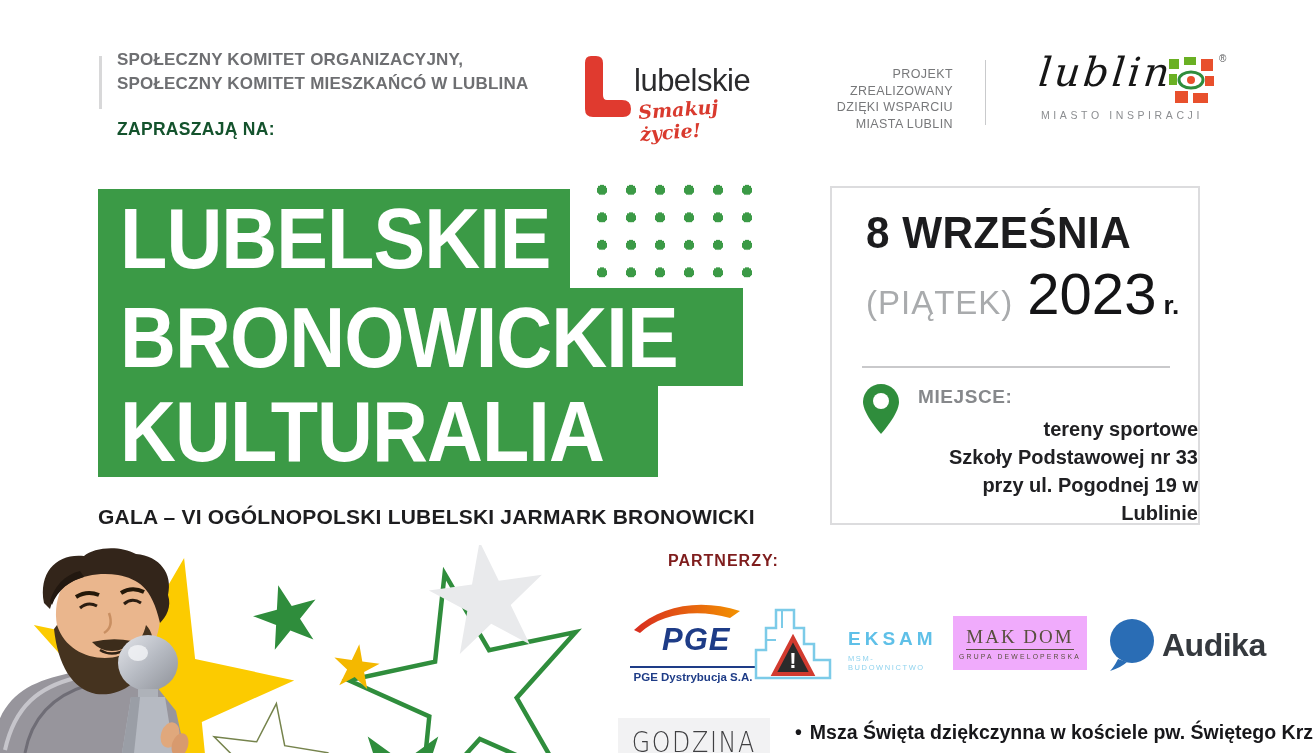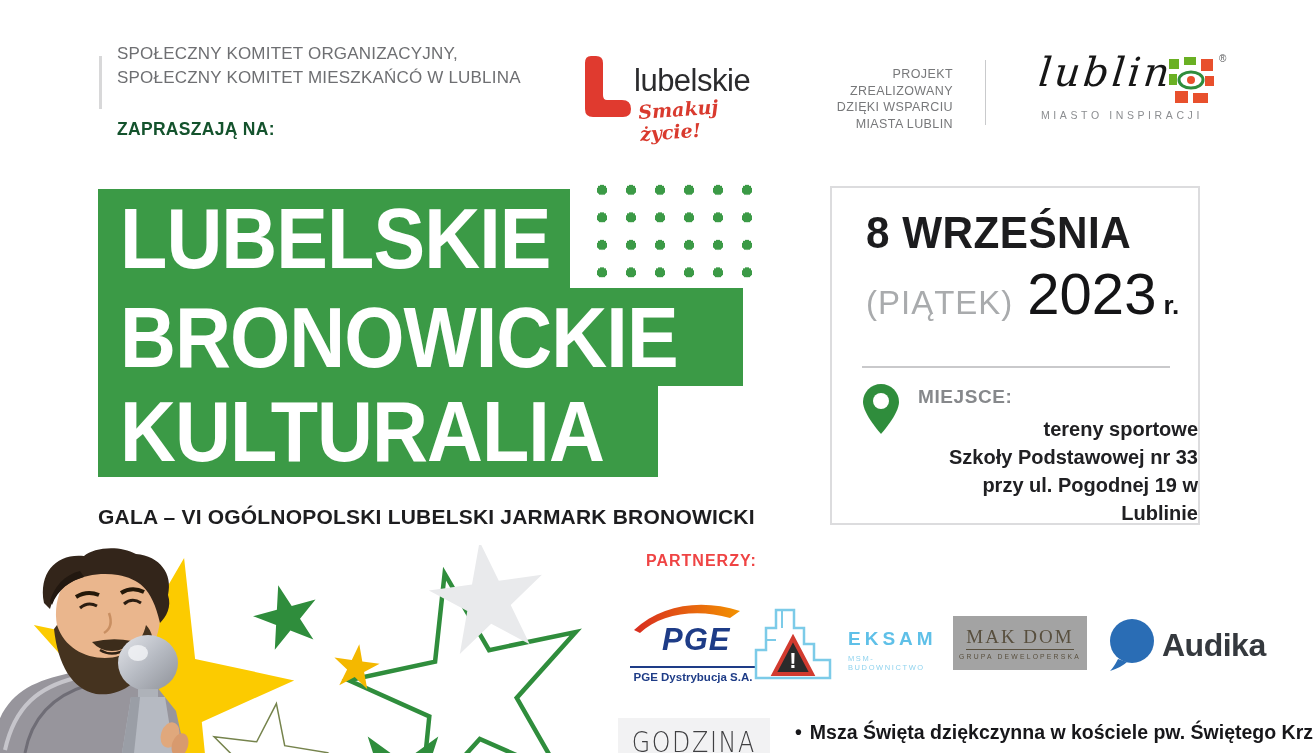--- a/index.html
+++ b/index.html
@@ -2,21 +2,21 @@
 <html><head>
 <meta charset="utf-8">
 <style>
   html,body{margin:0;padding:0;background:#fff;}
   .poster{position:relative;width:1313px;height:753px;background:#fff;overflow:hidden;
           font-family:"Liberation Sans",sans-serif;}
   .abs{position:absolute;}
 
   
   .committee-bar{left:99px;top:56px;width:3px;height:53px;background:#d8d8d9;}
-  .committee{left:117px;top:42px;font-size:17px;line-height:24px;color:#6e6f72;letter-spacing:.2px;}
+  .committee{left:117px;top:48px;font-size:17px;line-height:24px;color:#6e6f72;letter-spacing:.2px;font-weight:bold;}
   .invite{left:117px;top:119px;font-size:17.5px;font-weight:700;color:#14532d;letter-spacing:.3px;}
 
   .lubelskie{left:583px;top:53px;width:170px;height:75px;}
   .lubelskie .lname{position:absolute;left:51px;top:10px;font-size:31px;color:#2b2b2d;letter-spacing:-.5px;}
   .lubelskie .ltag{position:absolute;left:56px;top:44px;font-family:"DejaVu Serif",serif;font-style:italic;
                    font-weight:700;font-size:19px;color:#d93a2e;transform:rotate(-4deg);}
 
   .credit{left:788px;top:66px;width:165px;text-align:right;font-size:12.5px;line-height:16.5px;
           color:#77787a;letter-spacing:.4px;}
   .vdiv{left:985px;top:60px;width:1px;height:65px;background:#c9cacc;}
@@ -47,31 +47,31 @@
   .year{font-size:58px;font-weight:400;color:#141416;margin-left:14px;}
   .yearsuf{font-size:26px;font-weight:700;color:#141416;margin-left:7px;}
   .hdiv{position:absolute;left:30px;top:178px;width:308px;height:2px;background:#c9c9cb;}
   .pin{position:absolute;left:30px;top:195px;}
   .place-label{position:absolute;left:86px;top:198px;font-size:19px;font-weight:700;color:#86888b;letter-spacing:.6px;}
   .address{position:absolute;left:86px;top:227px;font-size:20px;font-weight:700;color:#202023;line-height:28px;text-align:right;}
 
   .gala{left:98px;top:505px;font-size:21px;font-weight:800;color:#1d1d1f;letter-spacing:.2px;}
 
   
-  .partners-label{left:646px;top:552px;font-size:16px;font-weight:700;color:#ef4444;letter-spacing:1px;}
+  .partners-label{left:668px;top:552px;font-size:16px;font-weight:700;color:#7f1d1d;letter-spacing:1px;}
   .pge{left:622px;top:596px;width:142px;height:92px;}
   .pge .pgetext{position:absolute;left:40px;top:26px;font-size:31px;font-weight:800;font-style:italic;
                 color:#1e3c87;letter-spacing:1px;}
   .pge .pgeline{position:absolute;left:8px;top:70px;width:126px;height:2px;background:#1e3c87;}
   .pge .pgecap{position:absolute;left:0;top:75px;width:142px;text-align:center;font-size:11.5px;
                font-weight:700;color:#1e3c87;}
   .eksam{left:750px;top:602px;width:195px;height:84px;}
   .eksam .ename{position:absolute;left:98px;top:26px;font-size:19px;font-weight:700;color:#5fc0e8;letter-spacing:4px;}
   .eksam .ecap{position:absolute;left:98px;top:52px;font-size:7.5px;color:#90d3ee;letter-spacing:1.6px;}
-  .makdom{left:953px;top:616px;width:134px;height:54px;background:#a3a3a3;display:flex;flex-direction:column;
+  .makdom{left:953px;top:616px;width:134px;height:54px;background:#f0abfc;display:flex;flex-direction:column;
           align-items:center;justify-content:center;}
   .makdom .mname{font-family:"Liberation Serif",serif;font-size:19px;color:#584f3e;letter-spacing:2px;
                  border-bottom:1px solid #584f3e;padding-bottom:1px;}
   .makdom .mcap{font-size:6.8px;color:#584f3e;letter-spacing:2.2px;margin-top:3px;}
   .audika{left:1106px;top:617px;width:175px;height:56px;display:flex;align-items:center;}
   .audika .aname{font-size:32px;font-weight:800;color:#35393e;margin-left:4px;letter-spacing:-.5px;}
 
   
   .godzina{left:618px;top:718px;width:152px;height:50px;background:#f2f2f3;display:flex;justify-content:center;}
   .godzina span{margin-top:7px;font-family:"DejaVu Sans",sans-serif;font-weight:200;font-size:29px;color:#3f3f41;

